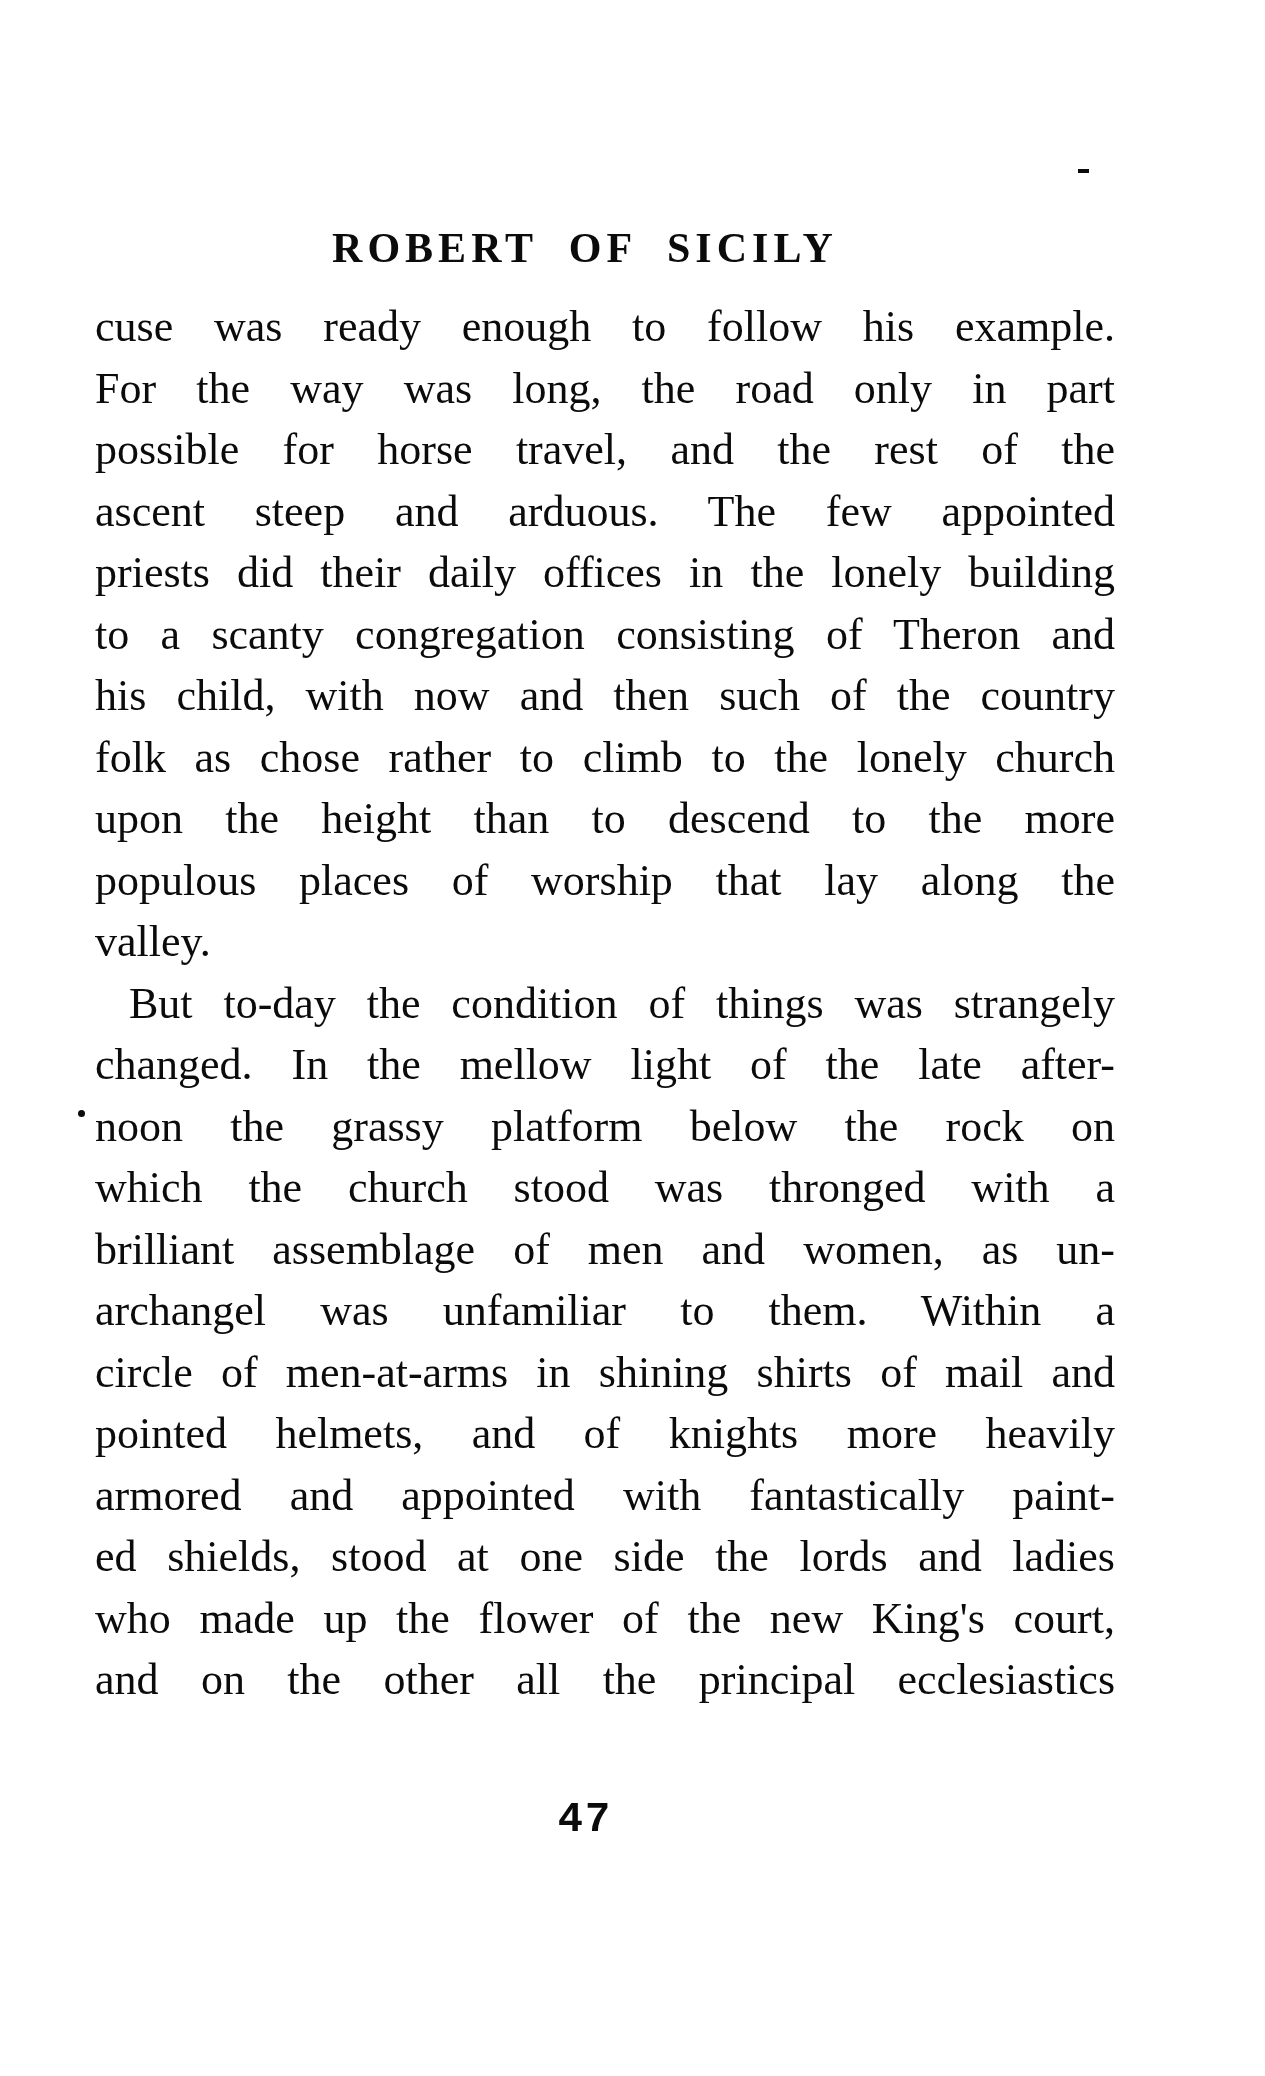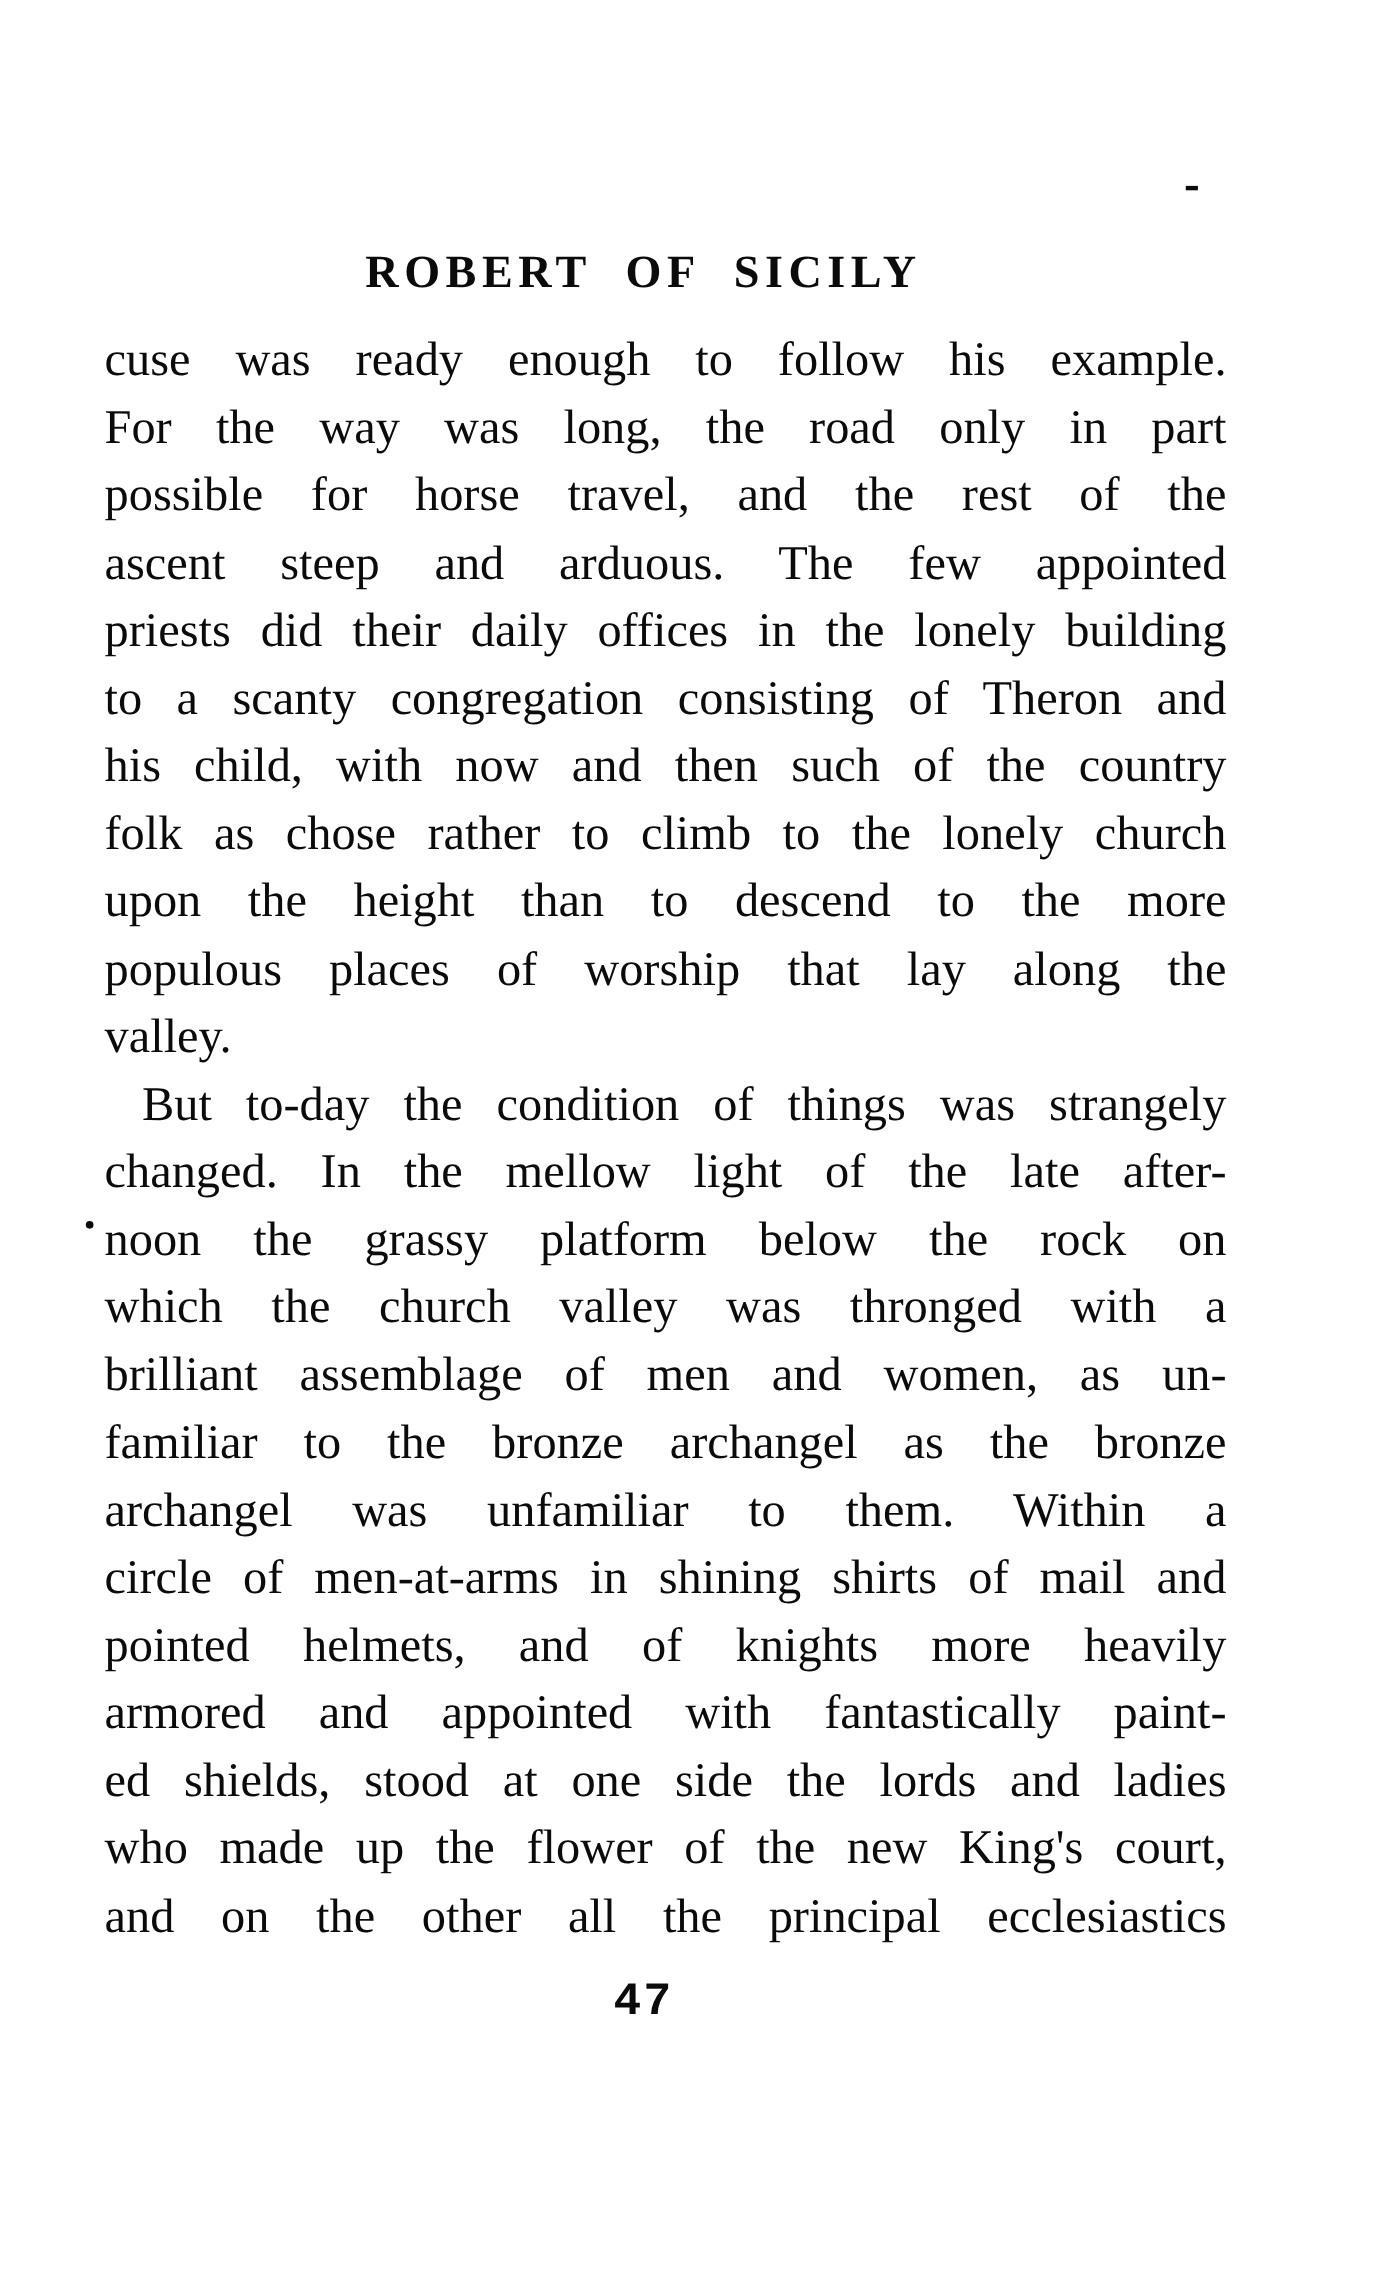--- a/index.html
+++ b/index.html
@@ -103,23 +103,22 @@
       <div class="text-line">priests did their daily offices in the lonely building</div>
       <div class="text-line">to a scanty congregation consisting of Theron and</div>
       <div class="text-line">his child, with now and then such of the country</div>
       <div class="text-line">folk as chose rather to climb to the lonely church</div>
       <div class="text-line">upon the height than to descend to the more</div>
       <div class="text-line">populous places of worship that lay along the</div>
       <div class="text-line para-end">valley.</div>
       <div class="text-line indented">But to-day the condition of things was strangely</div>
       <div class="text-line">changed. In the mellow light of the late after-</div>
       <div class="text-line">noon the grassy platform below the rock on</div>
-      <div class="text-line">which the church valley was thronged with a</div>
+      <div class="text-line">which the church stood was thronged with a</div>
       <div class="text-line">brilliant assemblage of men and women, as un-</div>
-      <div class="text-line">familiar to the bronze archangel as the bronze</div>
       <div class="text-line">archangel was unfamiliar to them. Within a</div>
       <div class="text-line">circle of men-at-arms in shining shirts of mail and</div>
       <div class="text-line">pointed helmets, and of knights more heavily</div>
       <div class="text-line">armored and appointed with fantastically paint-</div>
       <div class="text-line">ed shields, stood at one side the lords and ladies</div>
       <div class="text-line">who made up the flower of the new King's court,</div>
       <div class="text-line">and on the other all the principal ecclesiastics</div>
     </div>
 
   <span class="ink-dot-artifact"></span>

